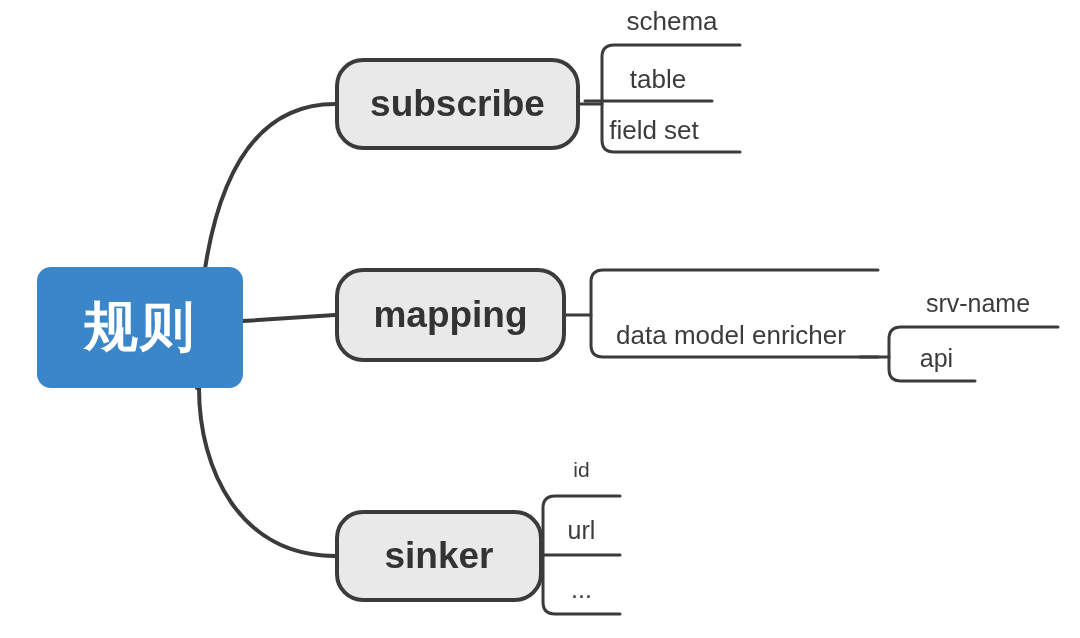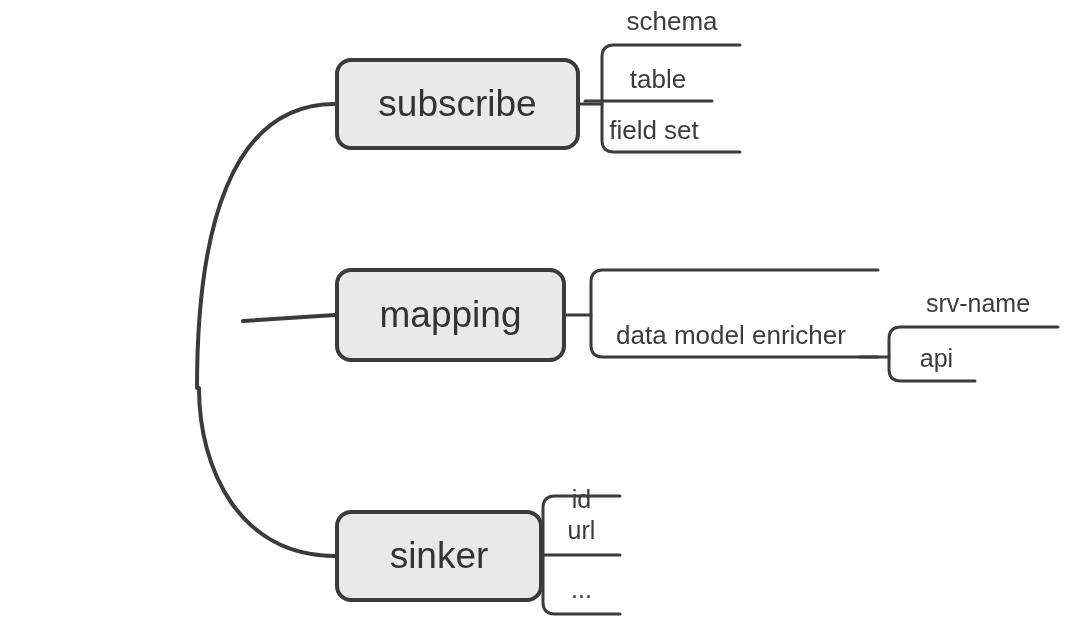--- a/index.html
+++ b/index.html
@@ -48,24 +48,24 @@
     border-radius: 14px;
     color: #ffffff;
     font-size: 54px;
     font-weight: 700;
     letter-spacing: 2px;
   }
 
   .node-branch {
     background: #e9e9e9;
     border: 4px solid #3b3b3b;
-    border-radius: 16px;
+    border-radius: 28px;
     color: #333333;
     font-size: 37px;
-    font-weight: 400;
+    font-weight: 700;
   }
 
   
   .leaf-label {
     position: absolute;
     color: #3c3c3c;
     white-space: nowrap;
     text-align: center;
     line-height: 1;
   }
@@ -113,20 +113,23 @@
       <path d="M 860 357 L 889 357" stroke-width="3"></path>
       <path d="M 1058 327 L 901 327 Q 889 327 889 339 L 889 369 Q 889 381 901 381 L 975 381" stroke-width="3"></path>
 
       <path d="M 513 556 L 543 556" stroke-width="3"></path>
       <path d="M 620 496 L 555 496 Q 543 496 543 508 L 543 602 Q 543 614 555 614 L 620 614" stroke-width="3"></path>
       <path d="M 527 555 L 620 555" stroke-width="3"></path>
 
     </g>
   </svg>
 
+  <div class="node node-root" style="left:37px; top:267px; width:206px; height:121px;">
+    <span>规则</span>
+  </div>
 
   <div class="node node-branch" style="left:335px; top:58px; width:245px; height:92px;">
     <span>subscribe</span>
   </div>
 
   <div class="node node-branch" style="left:335px; top:268px; width:231px; height:94px;">
     <span>mapping</span>
   </div>
 
   <div class="node node-branch" style="left:335px; top:510px; width:208px; height:92px;">
@@ -135,18 +138,18 @@
 
   <div class="leaf-label" style="left:602px; top:66px; width:112px; font-size:26px;">table</div>
   <div class="leaf-label" style="left:602px; top:8px; width:140px; font-size:26px;">schema</div>
   <div class="leaf-label" style="left:584px; top:117px; width:140px; font-size:26px;">field set</div>
 
   <div class="leaf-label" style="left:602px; top:322px; width:258px; font-size:26px;">data model enricher</div>
 
   <div class="leaf-label" style="left:898px; top:291px; width:160px; font-size:25px;">srv-name</div>
   <div class="leaf-label" style="left:898px; top:346px; width:77px; font-size:25px;">api</div>
 
-  <div class="leaf-label" style="left:543px; top:459px; width:77px; font-size:25px;margin-top:28px;">id</div>
+  <div class="leaf-label" style="left:543px; top:459px; width:77px; font-size:21px;">id</div>
   <div class="leaf-label" style="left:543px; top:518px; width:77px; font-size:25px;">url</div>
   <div class="leaf-label" style="left:543px; top:577px; width:77px; font-size:25px;">...</div>
 
 
 </div>
 
 </body></html>

